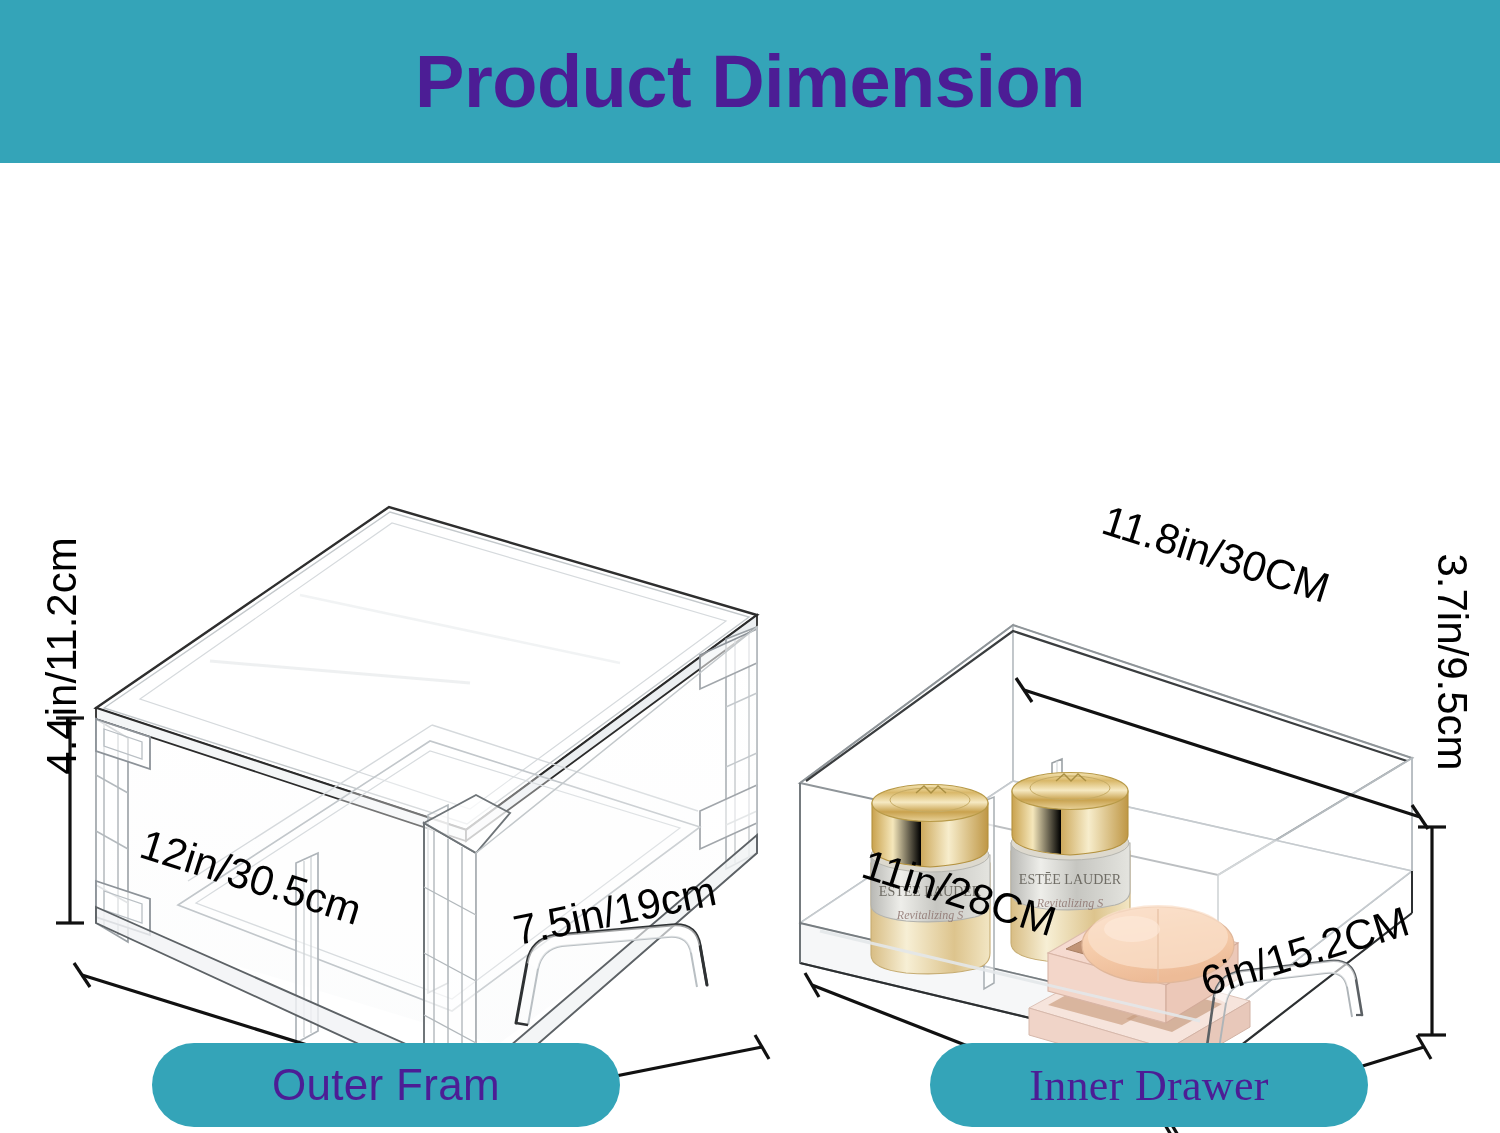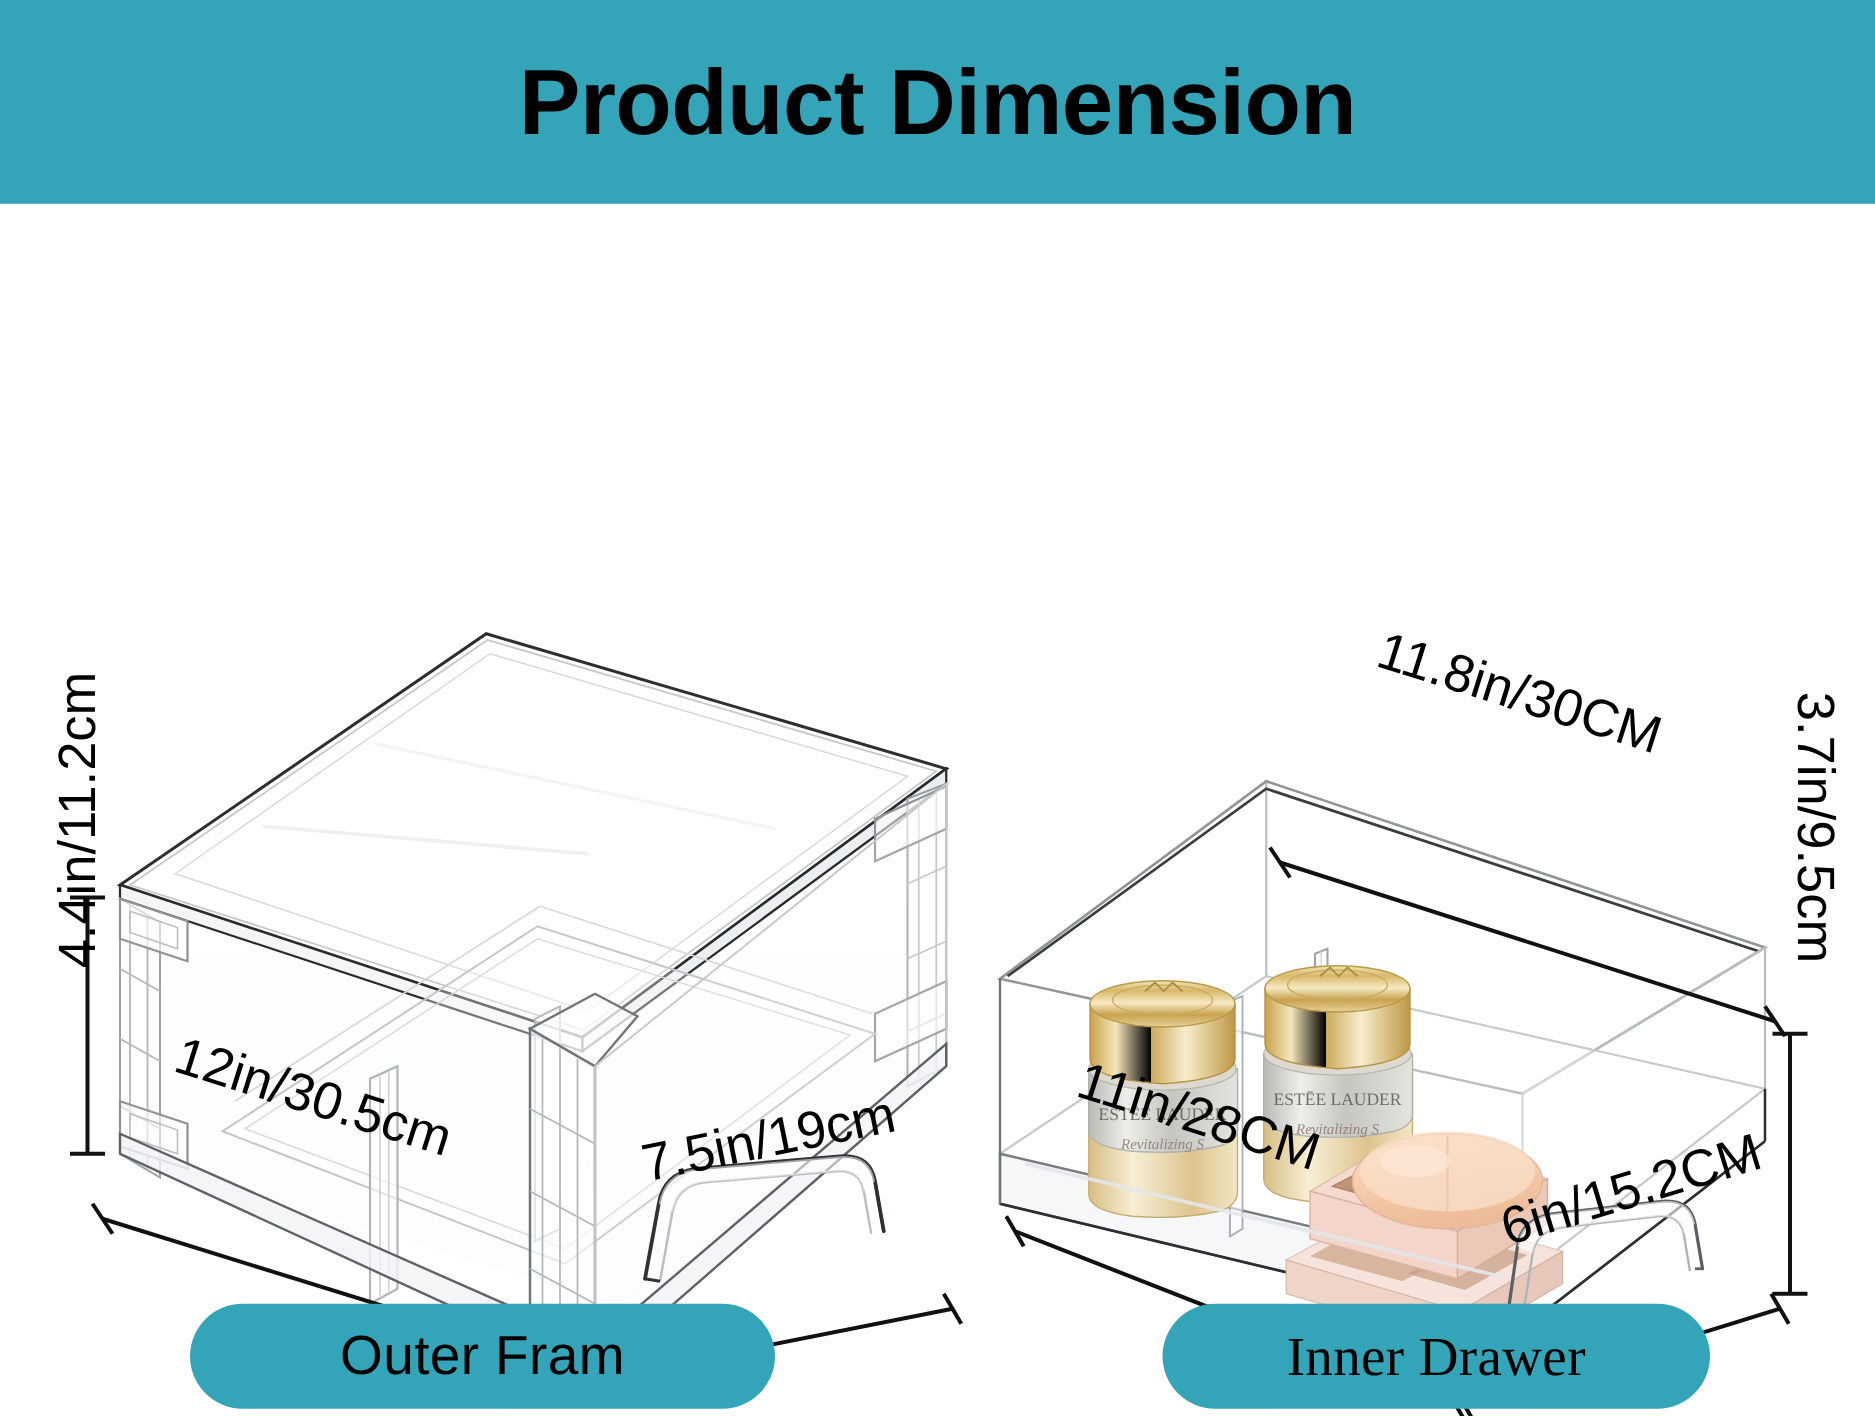--- a/index.html
+++ b/index.html
@@ -33,33 +33,33 @@
     font-size:42px;
     font-weight:400;
     color:#000000;
     white-space:nowrap;
     line-height:1;
   }
   .pill{
     position:absolute;
     display:flex;align-items:center;justify-content:center;
     border-radius:48px;
-    color:#000000;
+    color:#4c1d95;
     font-size:44px;
     font-weight:400;
     letter-spacing:0.3px;
   }
   #pill-outer{left:152px;top:1043px;width:468px;height:84px;}
   #pill-inner{left:930px;top:1043px;width:438px;height:84px;font-family:Liberation Serif, serif;}
 </style>
 </head>
 <body>
 
 <div id="banner" style="background: rgb(52, 164, 184);">
-  <div id="banner-title" style="color: #000000;">Product Dimension</div>
+  <div id="banner-title" style="color: #4c1d95;">Product Dimension</div>
 </div>
 
 <div id="stage">
 
   <svg class="scene" viewBox="0 0 1500 970">
     <defs>
       <linearGradient id="goldLid" x1="0" y1="0" x2="0" y2="1">
         <stop offset="0%" stop-color="#f4e4b4"></stop>
         <stop offset="22%" stop-color="#d9b869"></stop>
         <stop offset="48%" stop-color="#f6e9c2"></stop>

